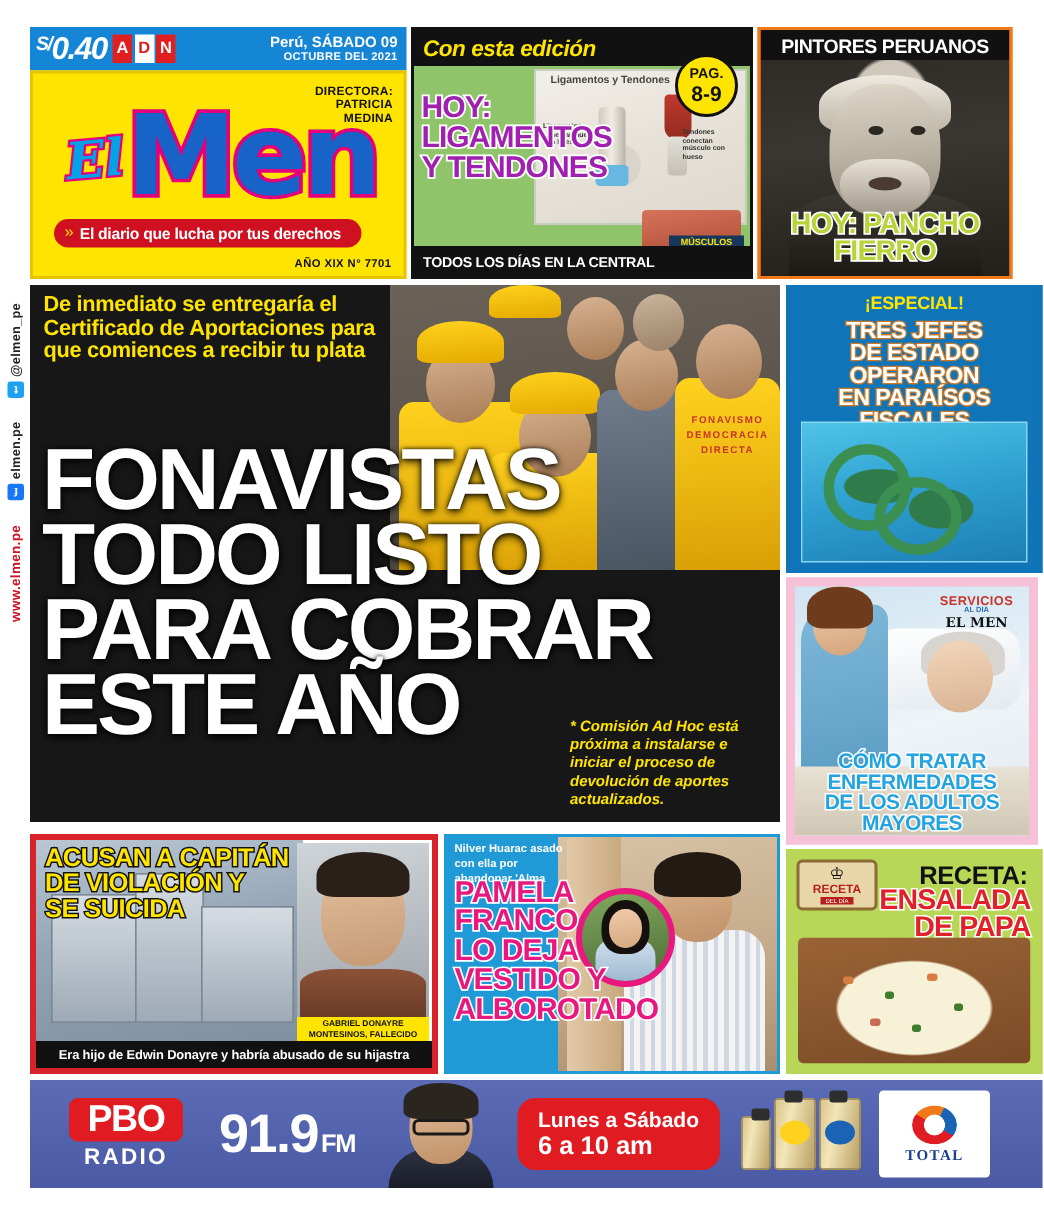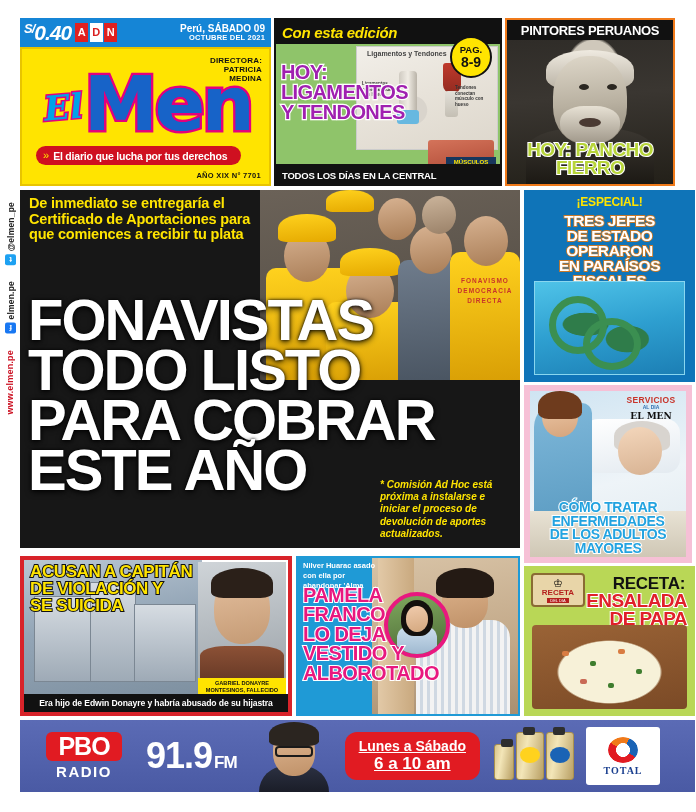--- a/index.html
+++ b/index.html
@@ -521,21 +521,21 @@
     position:absolute; left:50%; top:26px; transform:translateX(-50%);
     width:38px; height:11px; border:2px solid #1a1a1a; border-radius:4px;
   }
   .host-body {
     position:absolute; left:50%; bottom:0; transform:translateX(-50%);
     width:70px; height:26px; border-radius:26px 26px 0 0;
     background:linear-gradient(180deg,#2c3142,#1a1d28);
   }
   .sched {
     margin-left:14px; background:#e11b22; border-radius:12px; padding:7px 14px;
-    text-align:center; color:#fff; line-height:1.12;text-decoration:underline;
+    text-align:left; color:#fff; line-height:1.12;
   }
   .sched .s1 { font-size:14px; font-weight:bold; }
   .sched .s2 { font-size:17px; font-weight:bold; }
   .oils { margin-left:14px; display:flex; align-items:flex-end; gap:2px; }
   .oil {
     width:28px; height:48px; border-radius:3px;
     background:linear-gradient(100deg,#d9c48a 0%,#f3e6b8 35%,#b9a065 100%);
     position:relative; border:1px solid #a8914f;
   }
   .oil.sm { width:20px; height:36px; }

